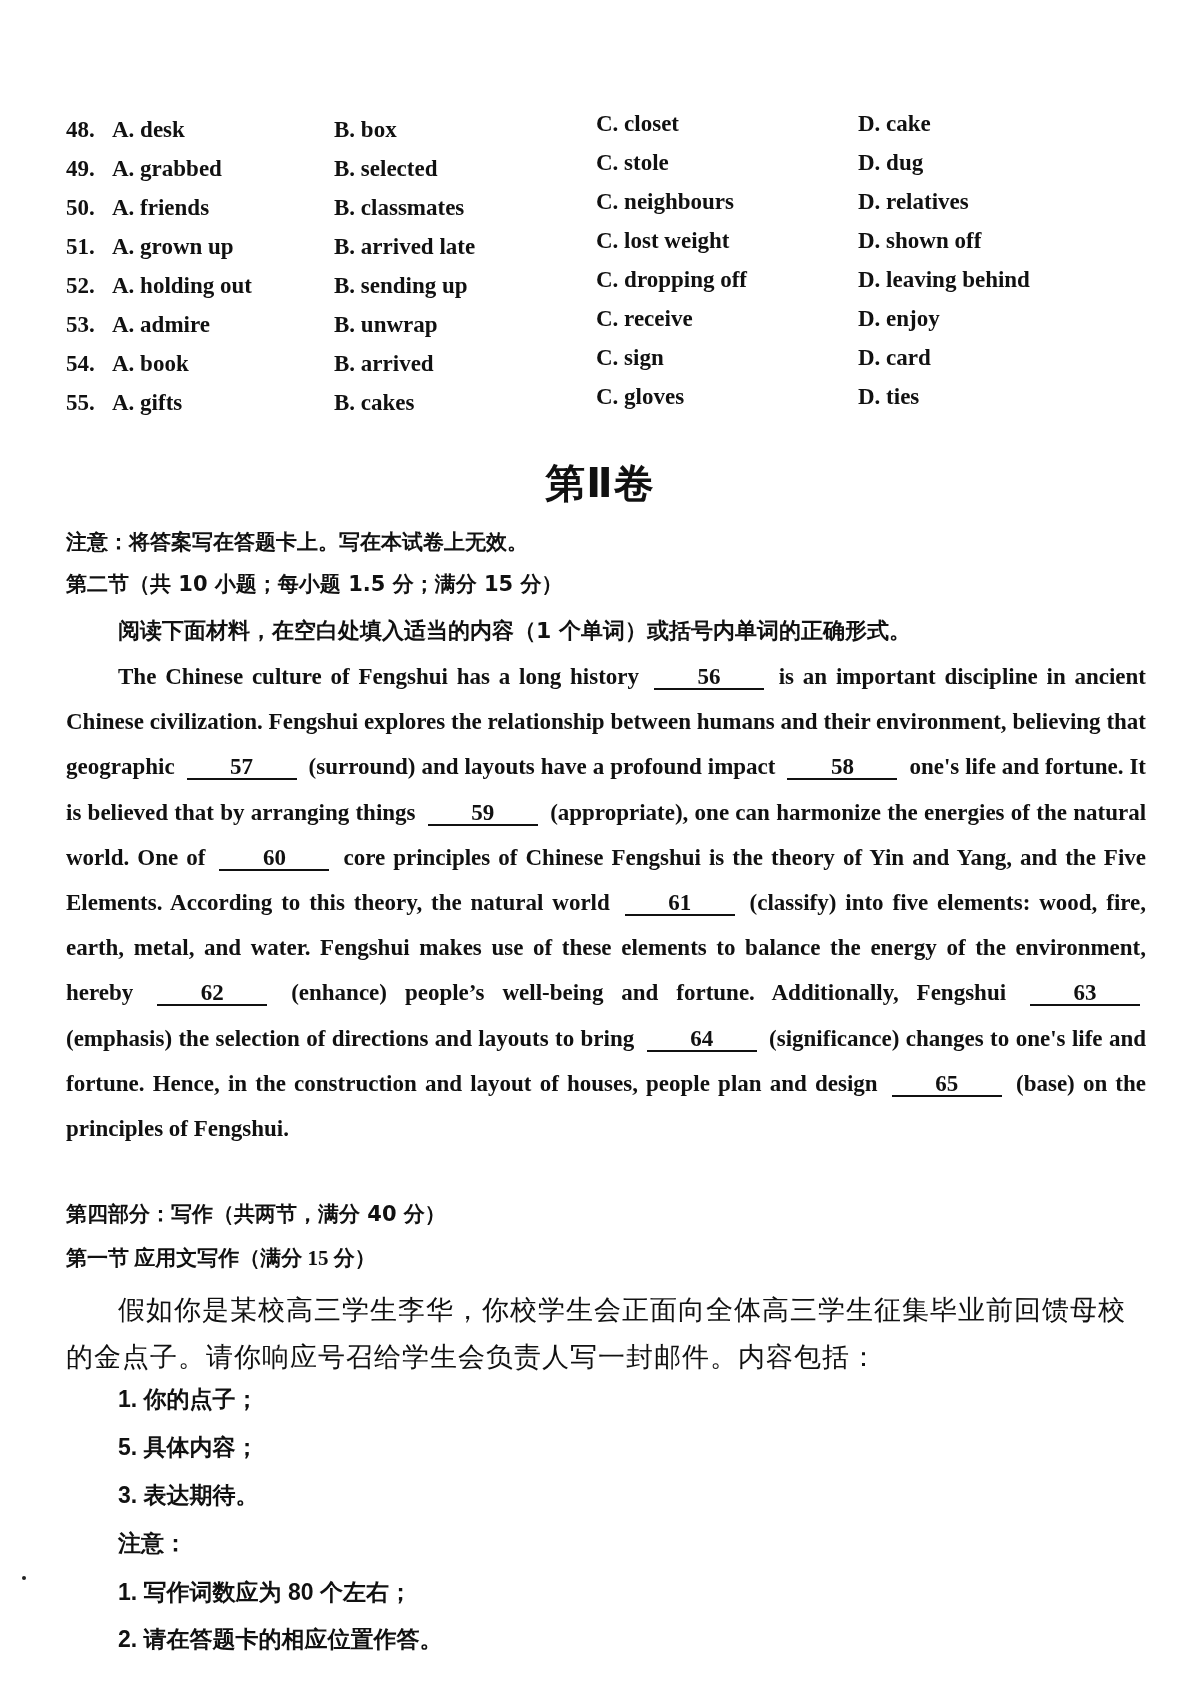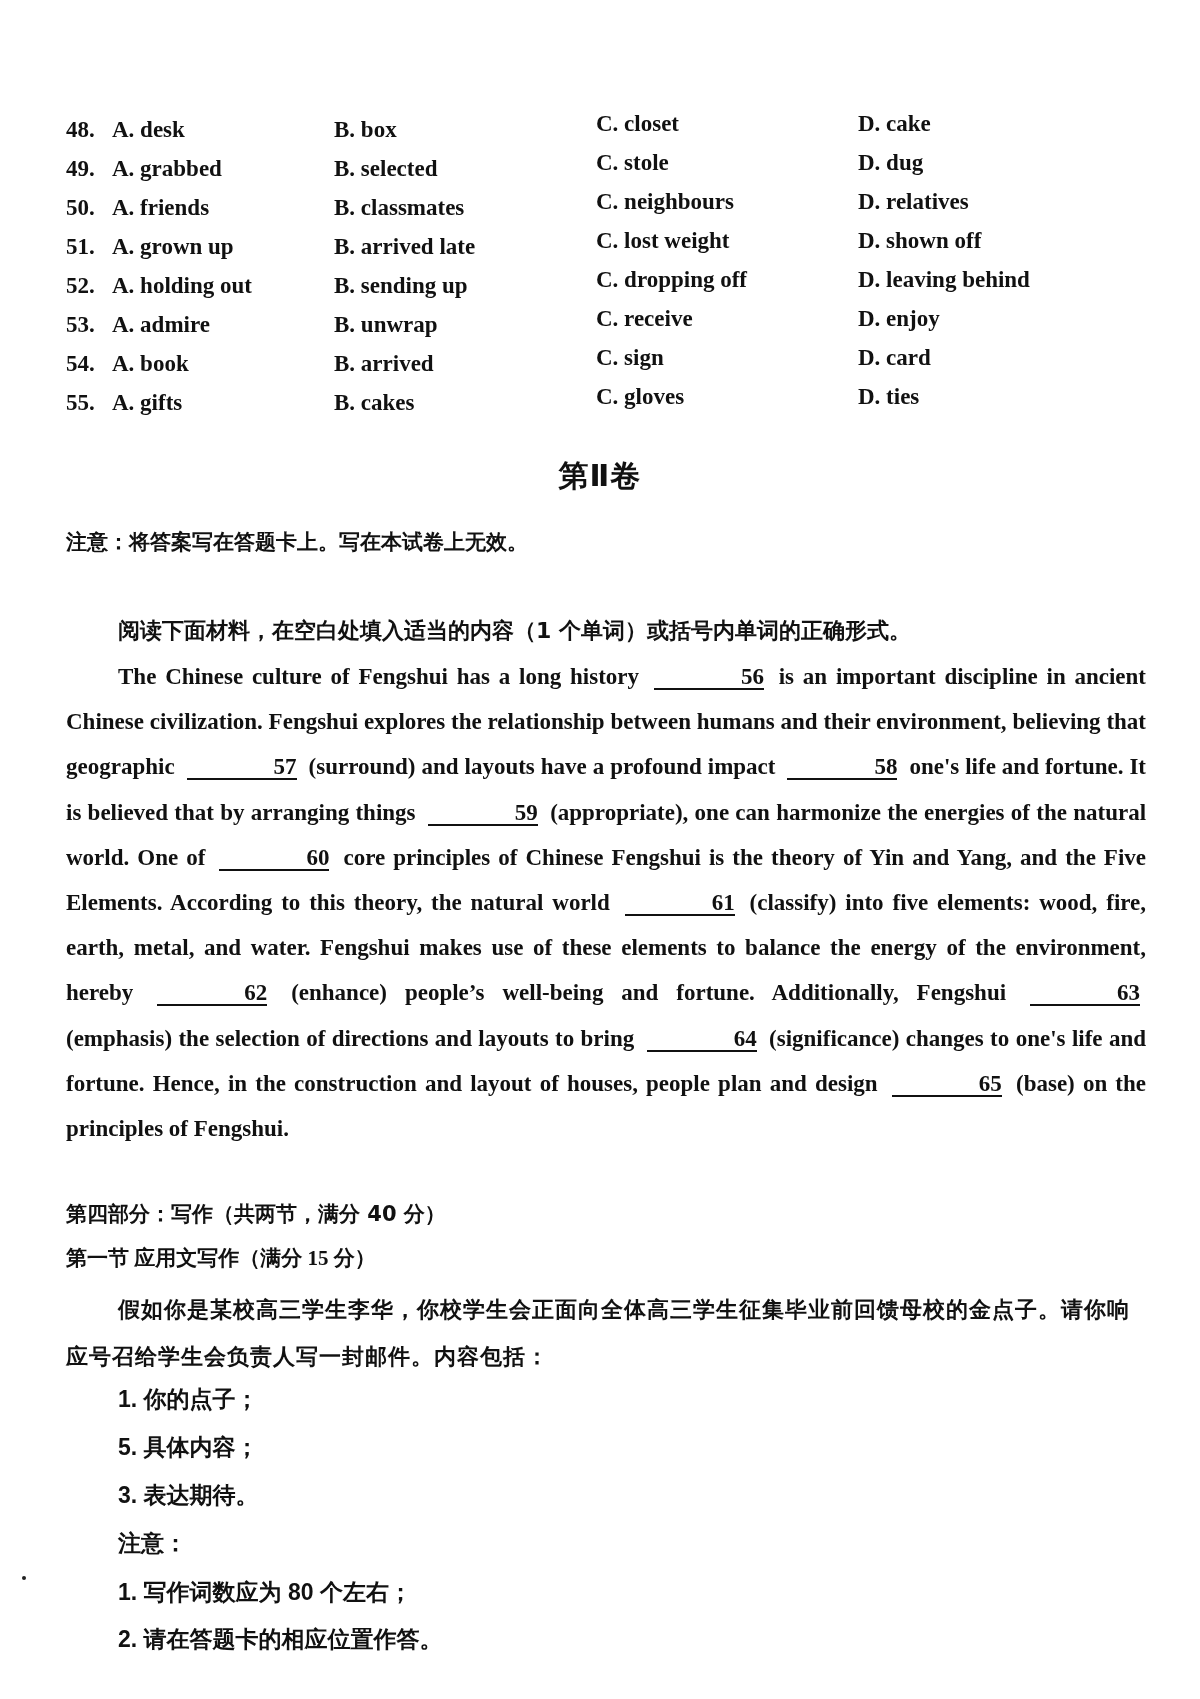--- a/index.html
+++ b/index.html
@@ -45,21 +45,21 @@
 
   
   .volume-title {
     position: absolute;
     left: 0;
     width: 1200px;
     top: 456px;
     text-align: center;
     font-family: "DejaVu Sans", sans-serif;
     font-weight: bold;
-    font-size: 30px;
+    font-size: 40px;
     letter-spacing: 1px;
   }
 
   .cn-line {
     position: absolute;
     left: 66px;
     font-family: "DejaVu Sans", sans-serif;
     font-weight: bold;
     font-size: 21px;
     white-space: nowrap;
@@ -78,38 +78,38 @@
     font-size: 23px;
     font-weight: bold;
     line-height: 45.2px;
     text-align: justify;
     text-indent: 52px;
   }
   .blank {
     display: inline-block;
     min-width: 110px;
     border-bottom: 2px solid #111;
-    text-align: right;
+    text-align: center;
     line-height: 22px;
     text-indent: 0;
     margin: 0 6px;
   }
 
   
   .part4-header { top: 1200px; }
   .section1-header { top: 1244px; font-family: Liberation Serif, serif; }
 
   .writing-prompt {
     position: absolute;
     left: 66px;
     top: 1286px;
     width: 1086px;
     font-family: "DejaVu Sans", sans-serif;
-    font-weight: bold;
-    font-size: 22px;
+    font-weight: normal;
+    font-size: 27px;
     line-height: 47px;
     text-indent: 52px;
     letter-spacing: 1px;
   }
   .list-line {
     position: absolute;
     left: 118px;
     font-family: Liberation Sans, sans-serif;
     font-weight: bold;
     font-size: 23px;
@@ -192,20 +192,21 @@
       <span class="opt-a">A. gifts</span>
       <span class="opt-b">B. cakes</span>
       <span class="opt-c">C. gloves</span>
       <span class="opt-d">D. ties</span>
     </div>
   </div>
 
   <div class="volume-title">第Ⅱ卷</div>
 
   <div class="cn-line notice">注意：将答案写在答题卡上。写在本试卷上无效。</div>
+  <div class="cn-line section2-header">第二节（共 10 小题；每小题 1.5 分；满分 15 分）</div>
   <div class="cn-line instruction">阅读下面材料，在空白处填入适当的内容（1 个单词）或括号内单词的正确形式。</div>
 
   <div class="passage">
     <span>The Chinese culture of Fengshui has a long history</span>
     <span class="blank">56</span>
     <span>is an important discipline in ancient Chinese civilization. Fengshui explores the relationship between humans and their environment, believing that geographic</span>
     <span class="blank">57</span>
     <span>(surround) and layouts have a profound impact</span>
     <span class="blank">58</span>
     <span>one's life and fortune. It is believed that by arranging things</span>

